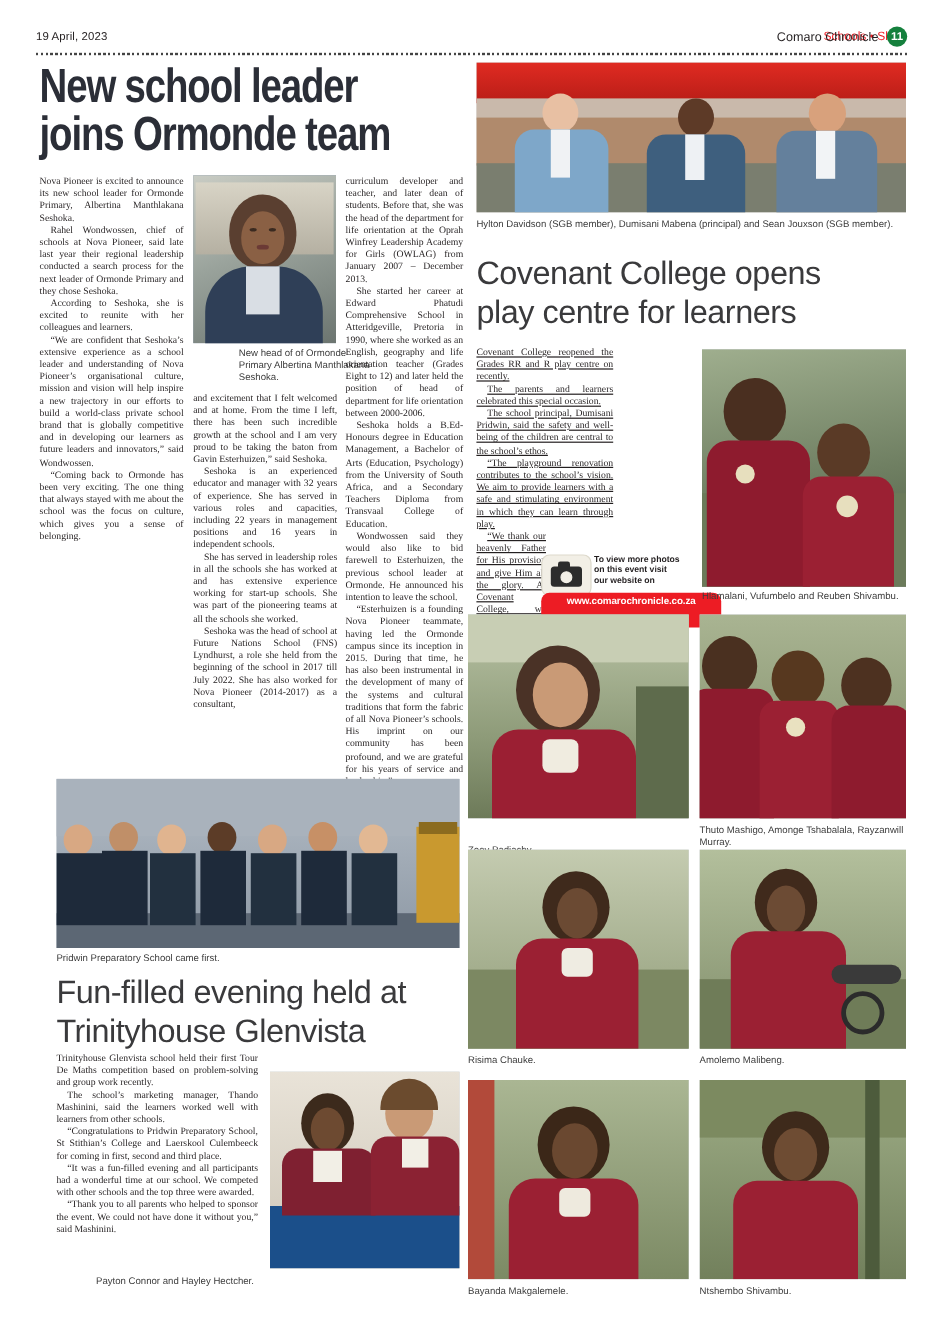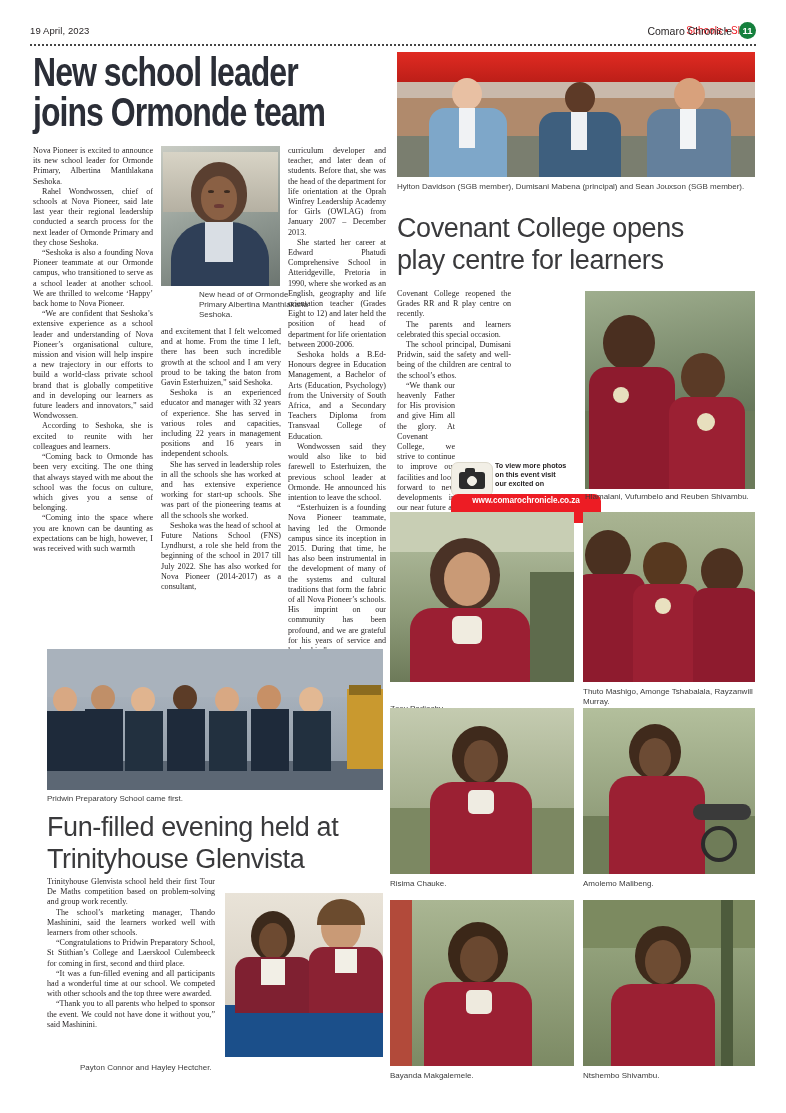--- a/index.html
+++ b/index.html
@@ -69,25 +69,23 @@
     <div class="pagenum">11</div>
   </div>
   <div class="mast-rule"></div>
 
   <div class="h-main" style="left:33px;top:52px;">New school leader</div>
   <div class="h-main" style="left:33px;top:92px;">joins Ormonde team</div>
 
   <div class="col" style="left:33px;top:146px;width:120px;height:495px;">
     <p class="first">Nova Pioneer is excited to announce its new school leader for Ormonde Primary, Albertina Manthlakana Seshoka.</p>
     <p>Rahel Wondwossen, chief of schools at Nova Pioneer, said late last year their regional leadership conducted a search process for the next leader of Ormonde Primary and they chose Seshoka.</p>
-    <p>“Seshoka is also a founding Nova Pioneer teammate at our Ormonde campus, who transitioned to serve as a school leader at another school. We are thrilled to welcome ‘Happy’ back home to Nova Pioneer.</p>
+    <p>According to Seshoka, she is excited to reunite with her colleagues and learners.</p>
     <p>“We are confident that Seshoka’s extensive experience as a school leader and understanding of Nova Pioneer’s organisational culture, mission and vision will help inspire a new trajectory in our efforts to build a world-class private school brand that is globally competitive and in developing our learners as future leaders and innovators,” said Wondwossen.</p>
-    <p>According to Seshoka, she is excited to reunite with her colleagues and learners.</p>
     <p>“Coming back to Ormonde has been very exciting. The one thing that always stayed with me about the school was the focus on culture, which gives you a sense of belonging.</p>
-    <p>“Coming into the space where you are known can be daunting as expectations can be high, however, I was received with such warmth</p>
   </div>
 
   <div class="photo" style="left:161px;top:146px;width:119px;height:140px;background:#8b9aa8;">
     <div class="sky" style="background:linear-gradient(160deg,#c9ccc4 0%,#9aa39c 45%,#6c7570 100%);"></div>
     <div style="position:absolute;left:2px;top:6px;width:115px;height:60px;background:linear-gradient(180deg,#d8d4c6,#b5b0a2);"></div>
     <div style="position:absolute;left:30px;top:16px;width:56px;height:62px;border-radius:50% 50% 45% 45%;background:#5a3f30;"></div>
     <div style="position:absolute;left:40px;top:30px;width:36px;height:44px;border-radius:50% 50% 48% 48%;background:#8a6044;"></div>
     <div style="position:absolute;left:47px;top:44px;width:6px;height:3px;border-radius:50%;background:#3a2a20;"></div>
     <div style="position:absolute;left:63px;top:44px;width:6px;height:3px;border-radius:50%;background:#3a2a20;"></div>
     <div style="position:absolute;left:53px;top:58px;width:10px;height:4px;border-radius:40%;background:#6b3a35;"></div>
@@ -128,37 +126,38 @@
 
     <div style="position:absolute;left:277px;top:26px;width:31px;height:33px;border-radius:50%;background:#d8a17c;"></div>
     <div style="position:absolute;left:250px;top:57px;width:84px;height:68px;background:#64809c;border-radius:16px 16px 0 0;"></div>
     <div style="position:absolute;left:283px;top:57px;width:16px;height:40px;background:#f2f4f6;"></div>
   </div>
   <div class="cap" style="left:397px;top:182px;width:358px;">Hylton Davidson (SGB member), Dumisani Mabena (principal) and Sean Jouxson (SGB member).</div>
 
   <div class="h-light" style="position:absolute;left:397px;top:213px;width:360px;">Covenant College opens</div>
   <div class="h-light" style="position:absolute;left:397px;top:245px;width:360px;">play centre for learners</div>
 
-  <div class="col" style="left:397px;top:289px;width:114px;height:225px;">
+  <div class="col" style="left:397px;top:289px;width:114px;height:225px;text-decoration:underline;">
     <p class="first">Covenant College reopened the Grades RR and R play centre on recently.</p>
     <p>The parents and learners celebrated this special occasion.</p>
     <p>The school principal, Dumisani Pridwin, said the safety and well-being of the children are central to the school’s ethos.</p>
+    <p>“The playground renovation contributes to the school’s vision. We aim to provide learners with a safe and stimulating environment in which they can learn through play.</p>
     <p style="width:58px;">“We thank our heavenly Father for His provision and give Him all the glory. At Covenant College, we strive to continue to improve our facilities and look forward to new developments in our near future as we celebrate 35 years of educating excellence this year,” said Mangena.</p>
   </div>
 
   <div class="promo" style="left:451px;top:461px;">
     <div class="cam">
       <div class="hump"></div>
         <div class="body"></div>
         <div class="lens"></div>
     </div>
     <div class="lines">
       <div>To view more photos</div>
       <div>on this event visit</div>
-      <div>our excited on</div>
+      <div>our website on</div>
     </div>
     <div class="url">www.comarochronicle.co.za</div>
   </div>
 
   <div class="photo" style="left:585px;top:291px;width:170px;height:198px;">
     <div class="sky" style="background:linear-gradient(170deg,#9fae8e 0%,#6f7f62 55%,#4c5a43 100%);"></div>
     <div style="position:absolute;left:0;top:120px;width:100%;height:78px;background:#6b7a5a;"></div>
     <div style="position:absolute;left:18px;top:24px;width:52px;height:56px;border-radius:50%;background:#4a2f20;"></div>
     <div style="position:absolute;left:4px;top:76px;width:86px;height:122px;background:#8e1b2e;border-radius:18px 18px 0 0;"></div>
     <div style="position:absolute;left:96px;top:62px;width:44px;height:48px;border-radius:50%;background:#5a3a26;"></div>

